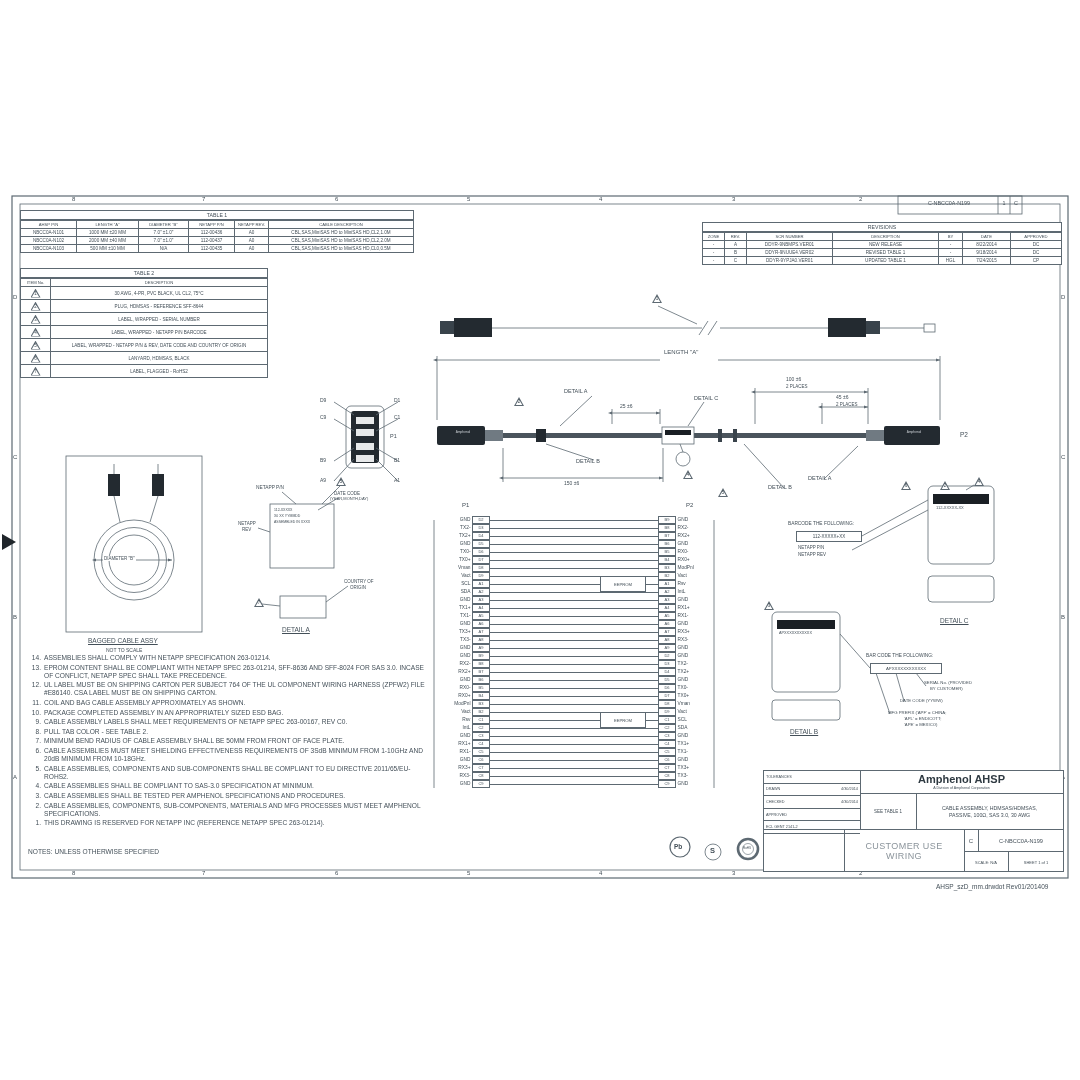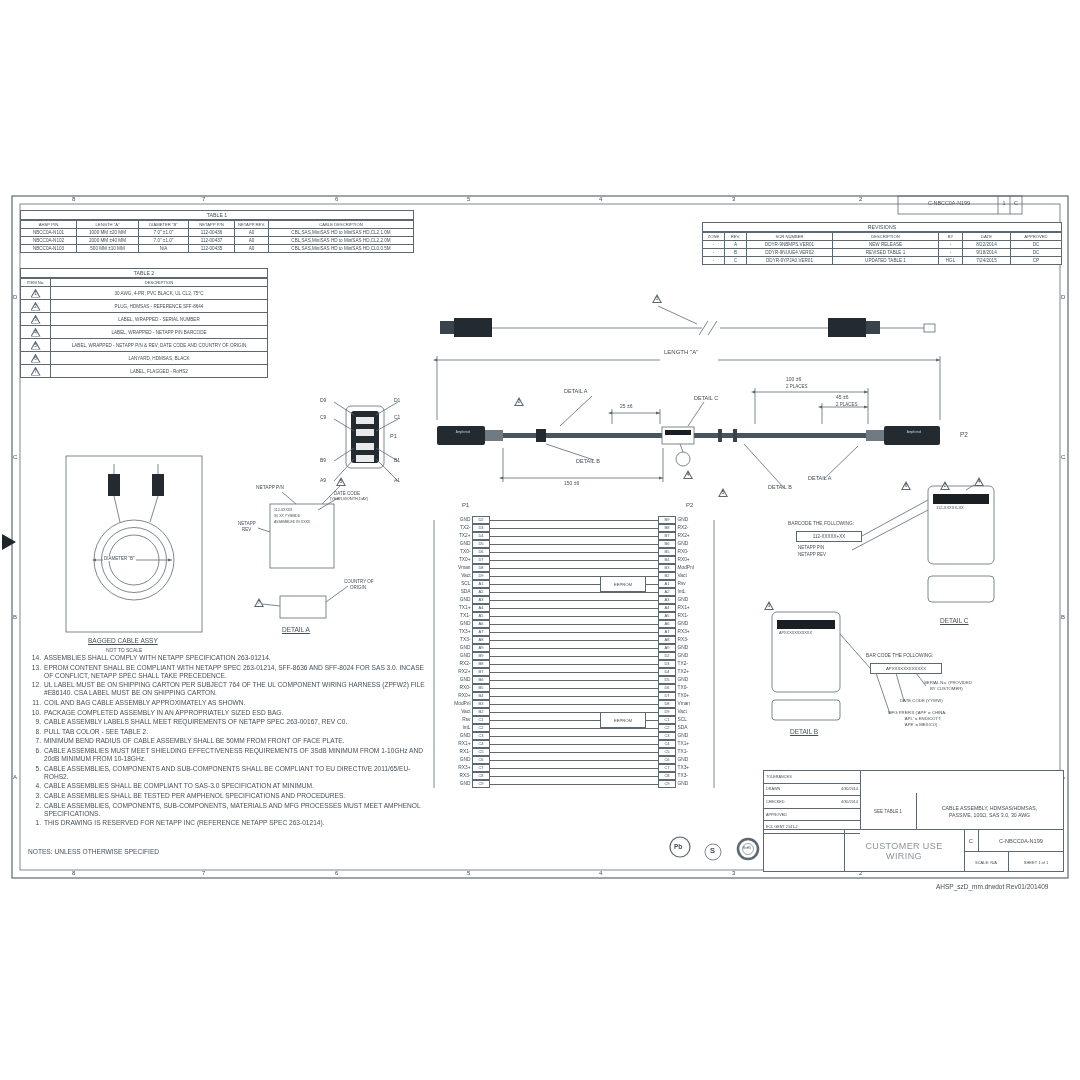--- a/index.html
+++ b/index.html
@@ -835,20 +835,24 @@
         </div>
         <div class="tbrow">
           <span>APPROVED</span>
           <span></span>
         </div>
         <div class="tbrow">
           <span>ECL GENT 2141-2</span>
           <span></span>
         </div>
       </div>
+    <div class="tb-company">
+      <div class="tb-name">Amphenol AHSP</div>
+      <div class="tb-sub">A Division of Amphenol Corporation</div>
+    </div>
     <div class="tb-see">SEE TABLE 1</div>
     <div class="tb-title">
       <div>CABLE ASSEMBLY, HDMSAS/HDMSAS,</div>
       <div>PASSIVE, 100Ω, SAS 3.0, 30 AWG</div>
     </div>
     <div class="tb-sym"></div>
     <div class="tb-usage">
       <div>CUSTOMER USE</div>
       <div>WIRING</div>
     </div>

